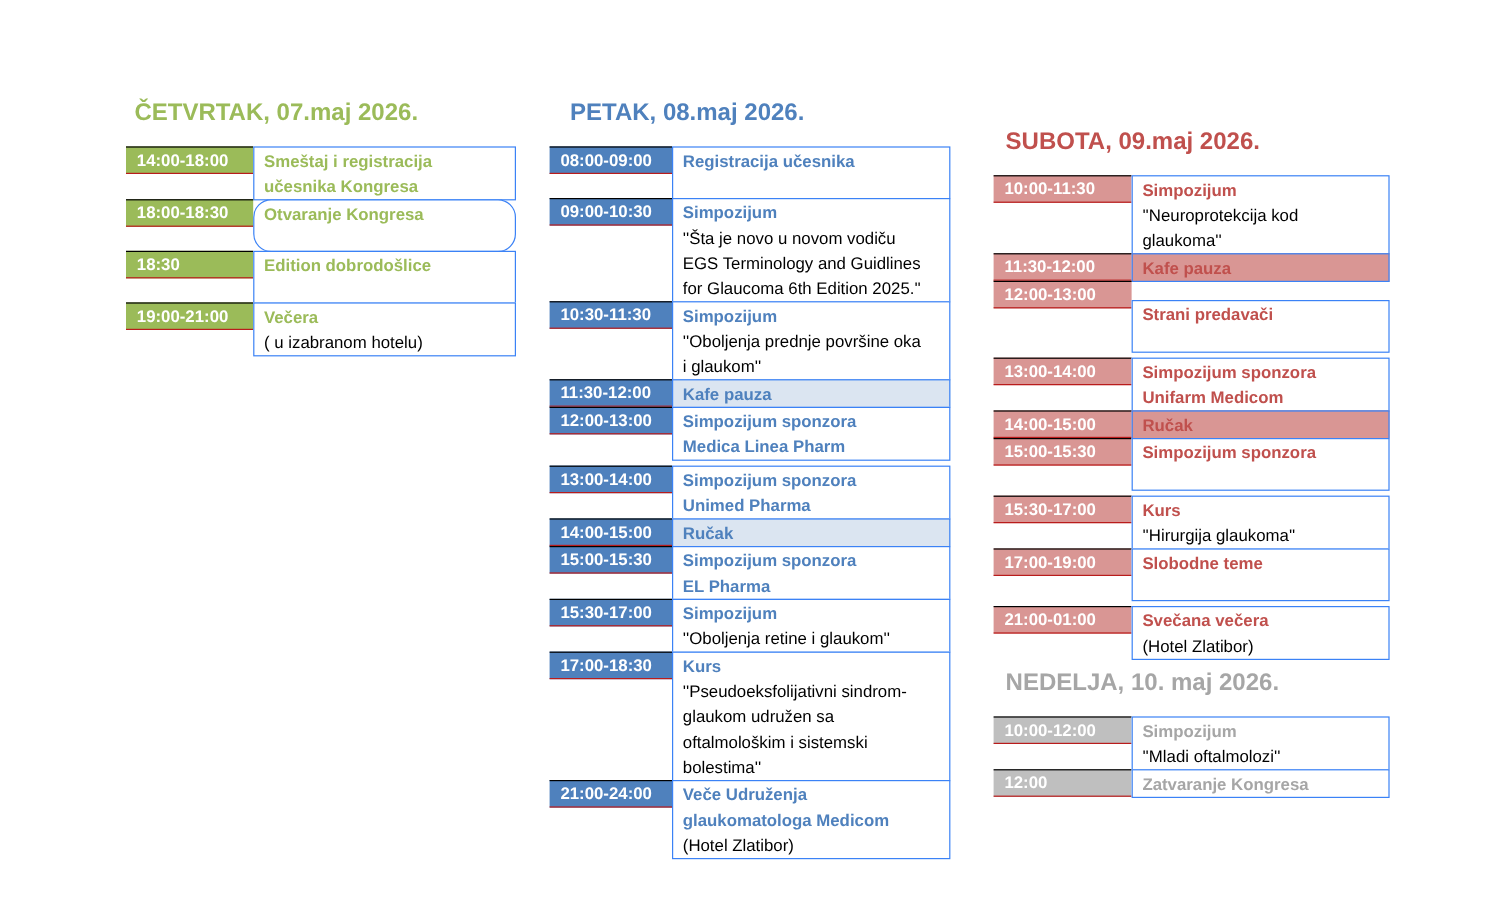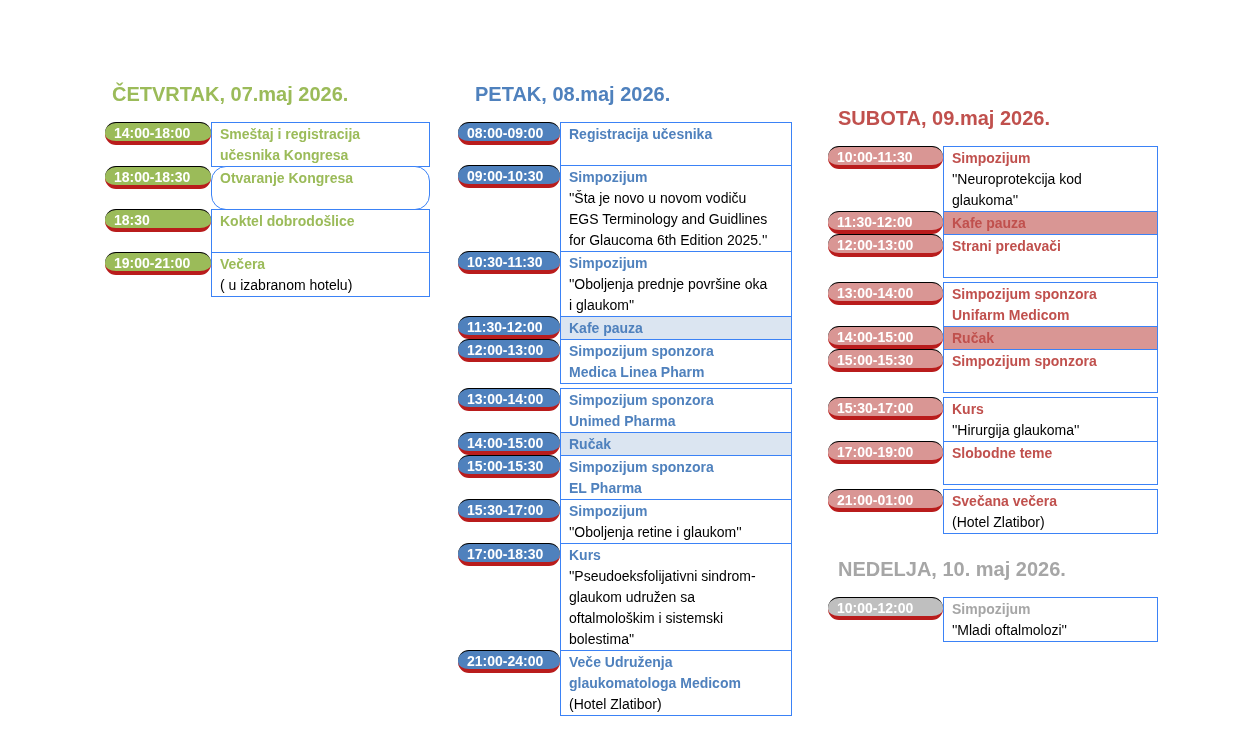--- a/index.html
+++ b/index.html
@@ -37,29 +37,28 @@
 
   .event-row { display: flex; margin-top: -1px; }
   .events .event-row:first-child { margin-top: 0; }
   .event-row.gap { margin-top: 4px; }
 
   .time-cell { flex: 0 0 var(--timew); width: var(--timew); }
   .time-chip {
     box-sizing: border-box;
     height: 23px;
     border-top: 1px solid #000000;
-    border-bottom: 4px solid #b91c1c;
+    border-bottom: 1px solid #b91c1c;
     background: var(--chip-bg);
     color: #ffffff;
     font-weight: bold;
     font-size: 14px;
     line-height: 21px;
     padding-left: 9px;
     white-space: nowrap;
-    border-radius: 11px;
   }
   .desc-cell {
     box-sizing: border-box;
     flex: 1;
     border: 1px solid #3b82f6;
     padding: 1px 4px 0 8px;
     background: #ffffff;
   }
   .event-row.highlight .desc-cell { background: var(--hl-bg); }
   .line {
@@ -93,21 +92,21 @@
           </div>
           <div class="desc-cell" style="min-height: 44px; border-radius: 15px;">
             <div class="line title">Otvaranje Kongresa</div>
           </div>
         </div>
         <div class="event-row">
           <div class="time-cell">
             <div class="time-chip">18:30</div>
           </div>
           <div class="desc-cell" style="min-height: 44px;">
-            <div class="line title">Koktel dobrodošlice</div>
+            <div class="line title">Edition dobrodošlice</div>
           </div>
         </div>
         <div class="event-row">
           <div class="time-cell">
             <div class="time-chip">19:00-21:00</div>
           </div>
           <div class="desc-cell" style="min-height: 44px;">
             <div class="line title">Večera</div>
             <div class="line plain">( u izabranom hotelu)</div>
           </div>
@@ -240,21 +239,21 @@
             <div class="time-chip">11:30-12:00</div>
           </div>
           <div class="desc-cell" style="min-height: 23px;">
             <div class="line title">Kafe pauza</div>
           </div>
         </div>
         <div class="event-row">
           <div class="time-cell">
             <div class="time-chip">12:00-13:00</div>
           </div>
-          <div class="desc-cell" style="min-height: 44px;">
+          <div class="desc-cell" style="min-height: 44px; margin-top: 16px;">
             <div class="line title">Strani predavači</div>
           </div>
         </div>
         <div class="event-row gap">
           <div class="time-cell">
             <div class="time-chip">13:00-14:00</div>
           </div>
           <div class="desc-cell" style="min-height: 44px;">
             <div class="line title">Simpozijum sponzora</div>
             <div class="line title">Unifarm Medicom</div>
@@ -309,15 +308,23 @@
       <div class="events">
         <div class="event-row">
           <div class="time-cell">
             <div class="time-chip">10:00-12:00</div>
           </div>
           <div class="desc-cell" style="min-height: 44px;">
             <div class="line title">Simpozijum</div>
             <div class="line plain">''Mladi oftalmolozi''</div>
           </div>
         </div>
+        <div class="event-row">
+          <div class="time-cell">
+            <div class="time-chip">12:00</div>
+          </div>
+          <div class="desc-cell" style="min-height: 23px;">
+            <div class="line title">Zatvaranje Kongresa</div>
+          </div>
+        </div>
       </div>
     </div>
   </div>
 
 </body></html>

